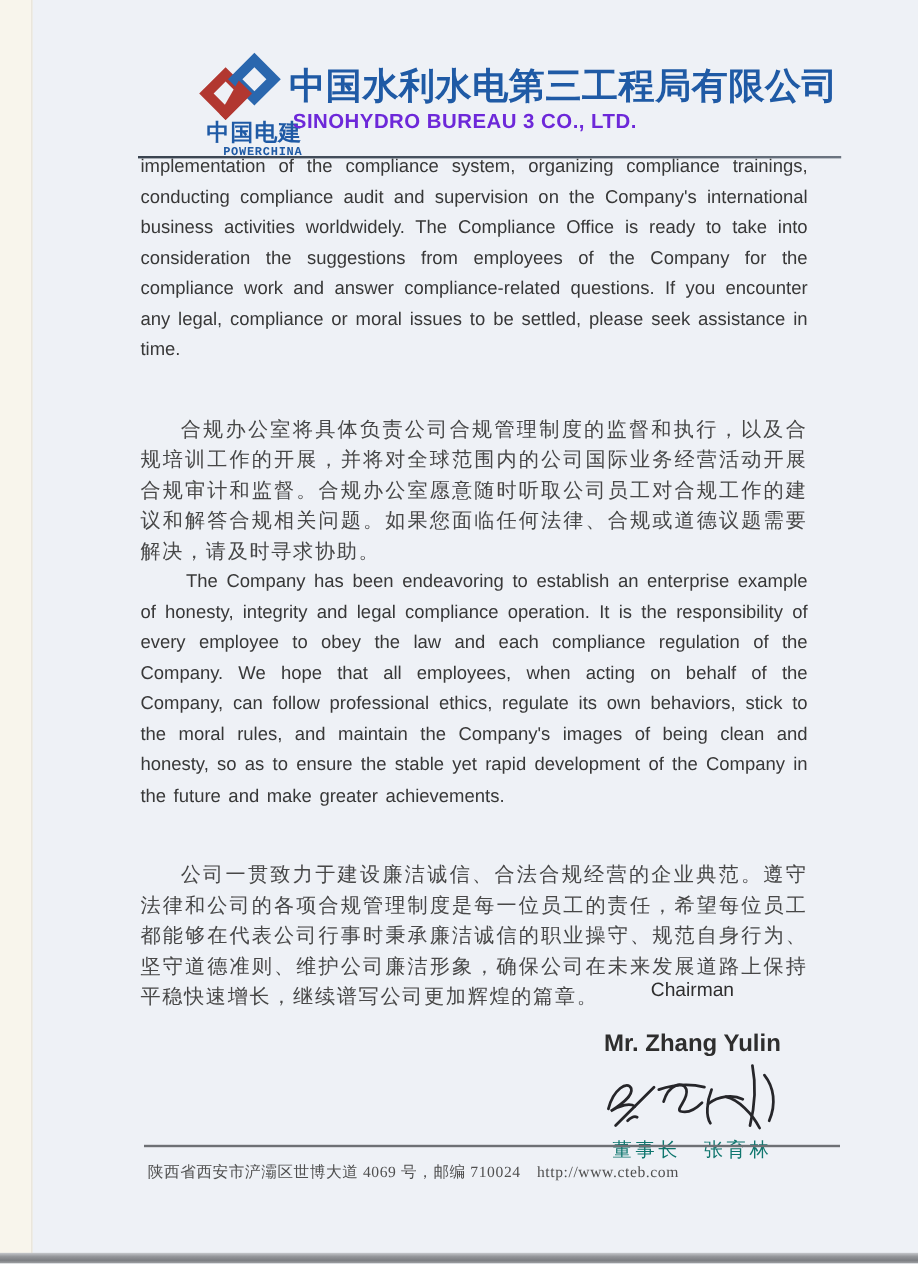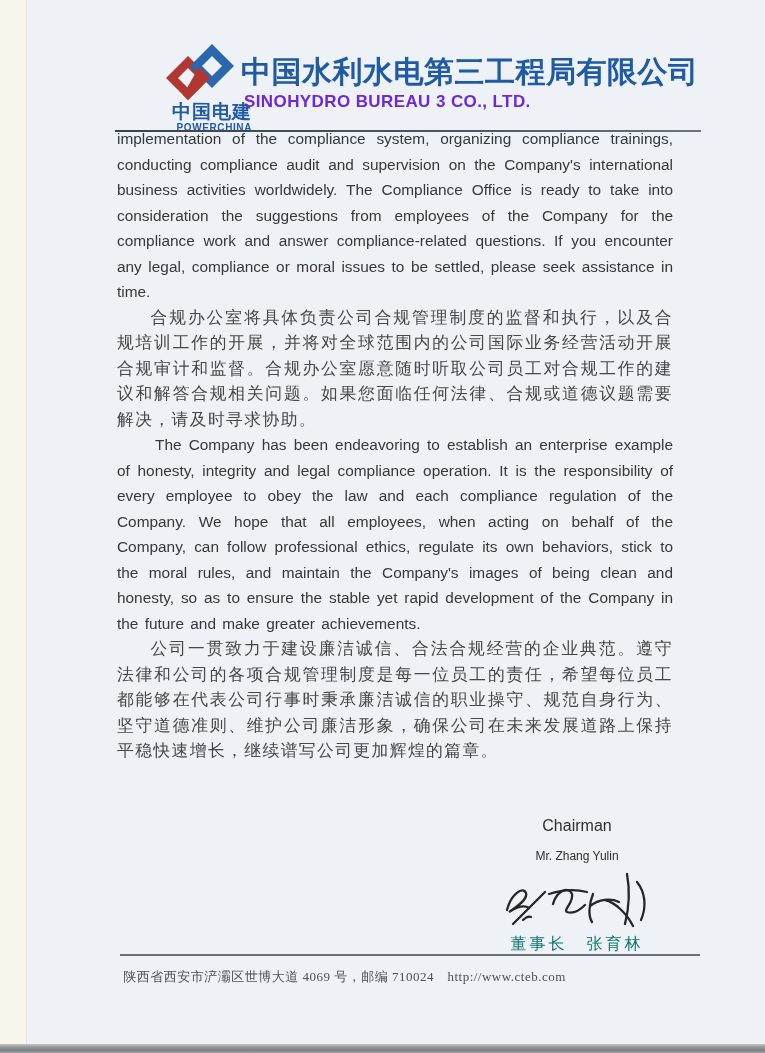--- a/index.html
+++ b/index.html
@@ -8,40 +8,40 @@
     background:#eef1f6;overflow:hidden;
     font-family:"Liberation Sans",sans-serif;
   }
   .left-strip{position:absolute;left:0;top:0;width:26px;height:1053px;background:#f8f5ec;border-right:1px solid #e6e3d8;}
   .bottom-edge{position:absolute;left:0;bottom:0;width:765px;height:9px;
     background:linear-gradient(to bottom,#c6c8cc 0%,#94969a 35%,#7d7f83 70%,#a2a4a7 100%);}
   
   .logo{position:absolute;left:148px;top:42px;width:104px;text-align:right;}
   .logo svg{display:block;margin:0 auto;}
   .brand-cn{font-size:19px;font-weight:bold;color:#1f5aa5;letter-spacing:1px;line-height:20px;}
-  .brand-en{font-size:10px;font-weight:bold;color:#1f5aa5;letter-spacing:0.6px;line-height:12px;}
+  .brand-en{font-size:10px;font-weight:bold;color:#1f5aa5;letter-spacing:0.6px;line-height:12px;font-family:Liberation Mono, monospace;}
   .company-cn{position:absolute;left:241px;top:52px;width:430px;
     font-size:30px;font-weight:bold;color:#1f5aa5;letter-spacing:0.5px;white-space:nowrap;
     font-family:"Liberation Sans",sans-serif;}
   .company-en{position:absolute;left:244px;top:92px;width:430px;
     font-size:17px;font-weight:bold;color:#6d28d9;letter-spacing:0.4px;white-space:nowrap;}
   .header-rule{position:absolute;left:115px;top:130px;width:586px;height:2px;
     background:linear-gradient(to right,#39434f,#4d5866 60%,#6b7480);}
   
   .letter-body{position:absolute;left:117px;top:126px;width:556px;color:#383838;}
   .letter-body p{margin:0;text-align:justify;line-height:25.5px;}
   .letter-body p.en{font-size:15.4px;word-spacing:2px;}
   .letter-body p.zh{font-size:16.8px;letter-spacing:1.4px;color:#474747;
-    font-family:"Liberation Serif",serif;}
+    font-family:"Liberation Serif",serif;margin-top:40px;}
   .letter-body p.indent-en{text-indent:38px;}
   .letter-body p.indent-zh{text-indent:2em;}
   
   .signature-block{position:absolute;left:458px;top:816px;width:238px;text-align:center;color:#2e2e2e;}
   .sig-title{font-size:16px;line-height:20px;}
-  .sig-name{font-size:12px;line-height:20px;margin-top:10px;}
+  .sig-name{font-size:20px;line-height:20px;margin-top:24px;font-weight:bold;}
   .sig-script{margin:4px auto 0 auto;display:block;}
   .sig-cn{font-size:16px;letter-spacing:3px;color:#0f766e;margin-top:2px;
     font-family:"Liberation Serif",serif;}
   
   .footer-rule{position:absolute;left:120px;top:954px;width:580px;height:2px;background:#6d7074;}
   .footer-address{position:absolute;left:0;top:968px;width:689px;text-align:center;
     font-size:13px;color:#4f4f4f;letter-spacing:0.5px;
     font-family:"Liberation Serif",serif;}
 </style>
 </head>

